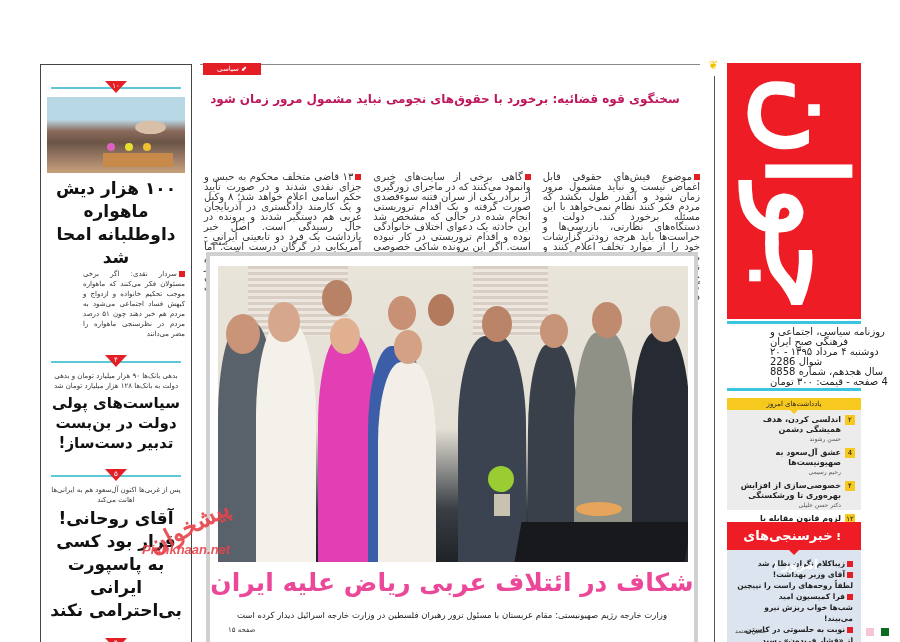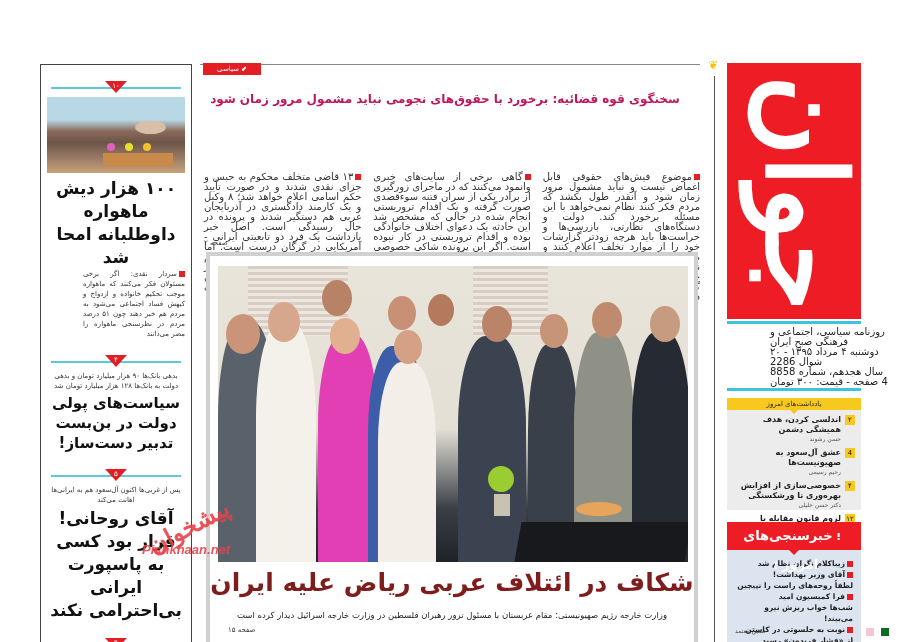--- a/index.html
+++ b/index.html
@@ -79,21 +79,21 @@
   .blind { position: absolute; top: 0; height: 70px; background: repeating-linear-gradient(180deg, #d9cec4 0 3px, #eee7df 3px 6px); }
   .person { position: absolute; bottom: 0; border-radius: 40% 40% 0 0; }
   .head { position: absolute; border-radius: 50%; background: #c99478; }
   .plant { position: absolute; left: 270px; top: 200px; width: 26px; height: 26px; border-radius: 50%; background: #9acd32; }
   .pot { position: absolute; left: 276px; top: 228px; width: 16px; height: 22px; background: #c9c2b0; }
   .tray { position: absolute; left: 358px; top: 236px; width: 46px; height: 14px; border-radius: 50%; background: #e6a55a; }
   .table { position: absolute; left: 300px; bottom: 0; width: 170px; height: 40px; background: #17191c; transform: skewX(-10deg); }
 
   .bottom-headline {
     position: absolute; left: 0; right: 0; top: 312px; text-align: center;
-    font-size: 25px; font-weight: bold; color: #7f1d1d;
+    font-size: 25px; font-weight: bold; color: #ec4899;
   }
   .bottom-sub {
     position: absolute; left: 10px; right: 10px; top: 354px; text-align: center;
     font-size: 8.5px; color: #222;
   }
   .bottom-ref { position: absolute; left: 18px; top: 370px; font-size: 7px; color: #333; }
 
   
   .right-rule { position: absolute; left: 714px; top: 76px; width: 1px; height: 566px; background: #555; }
   .star { position: absolute; left: 708px; top: 58px; color: #f2c200; font-size: 12px; }

